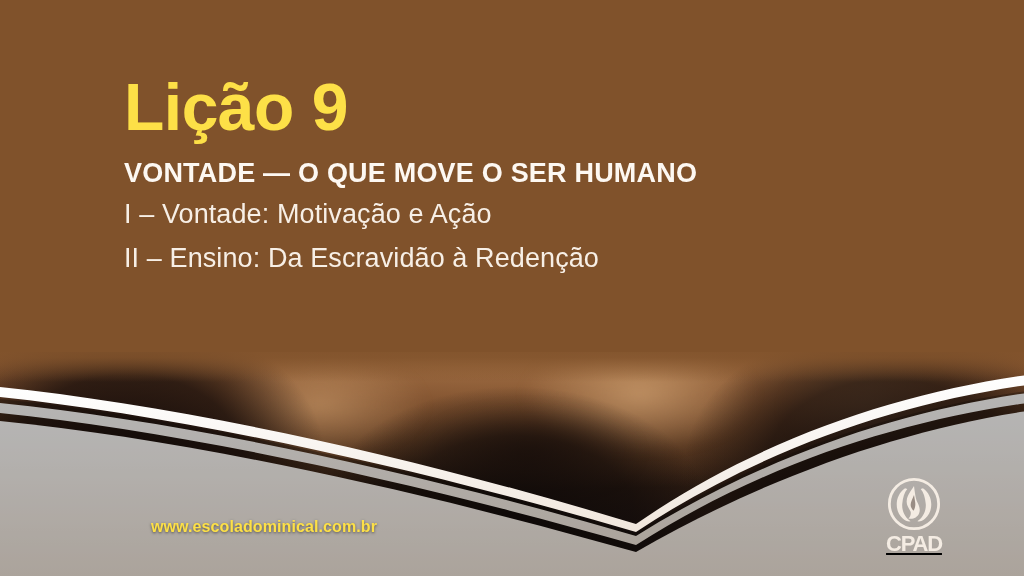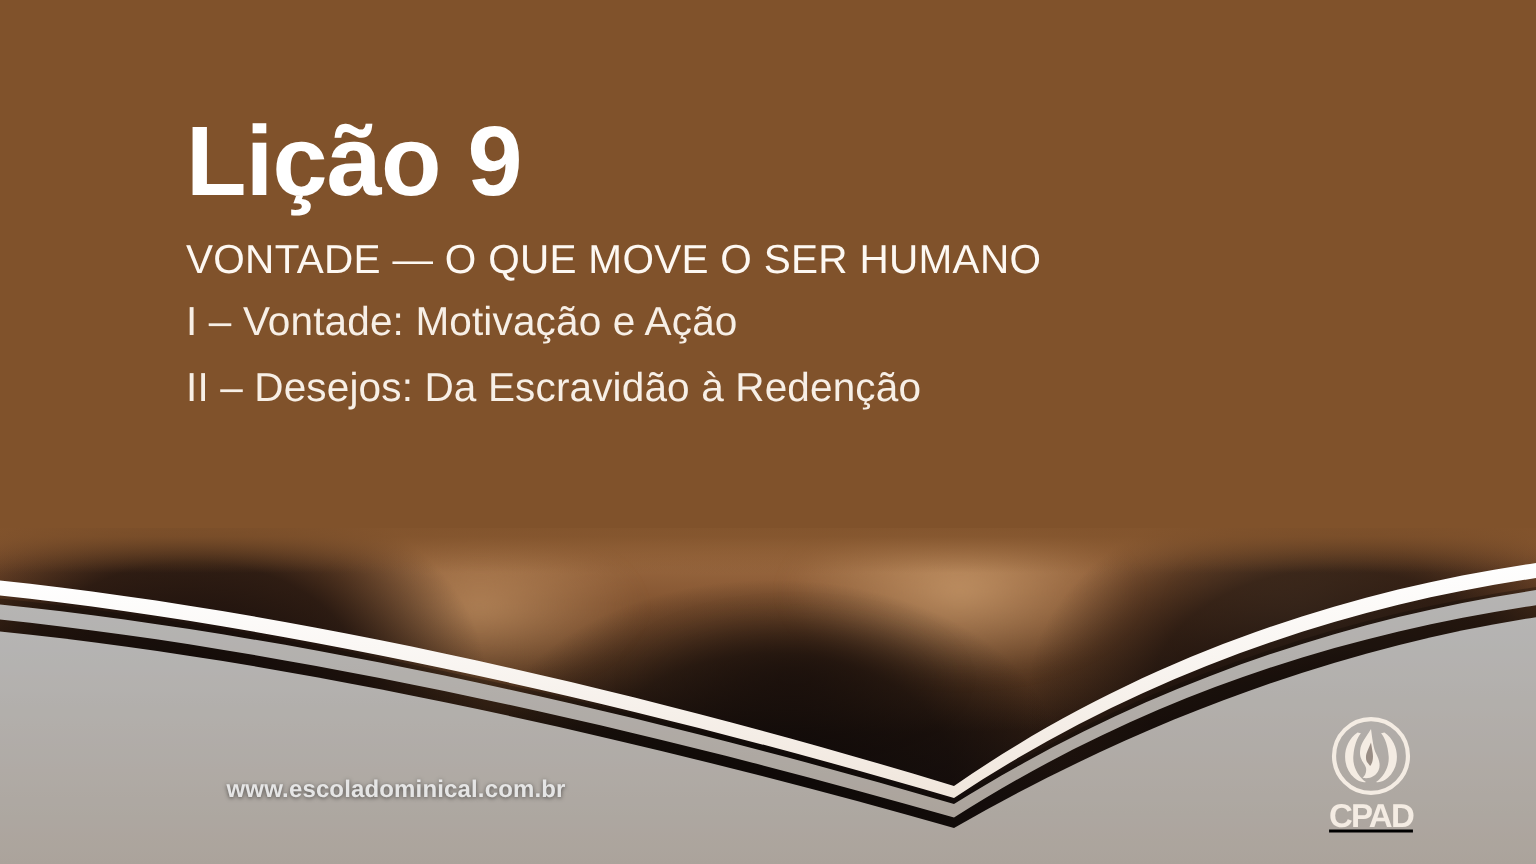--- a/index.html
+++ b/index.html
@@ -130,30 +130,30 @@
   .content {
     position: absolute;
     left: 124px;
     top: 74px;
     width: 860px;
   }
 
   .lesson-title {
     font-size: 66px;
     font-weight: bold;
-    color: #ffffff;
+    color: #fde047;
     line-height: 1.02;
     letter-spacing: -0.5px;
     margin: 0;
   }
 
   .lesson-subtitle {
     margin: 16px 0 0 0;
     font-size: 27px;
-    font-weight: normal;
+    font-weight: bold;
     color: #fdf8f2;
     letter-spacing: 0.2px;
     line-height: 1.2;
   }
 
   .outline {
     margin: 2px 0 0 0;
     padding: 0;
     list-style: none;
   }
@@ -166,21 +166,21 @@
     white-space: nowrap;
   }
 
   
   .site-url {
     position: absolute;
     left: 139px;
     top: 518px;
     font-size: 16px;
     font-weight: bold;
-    color: #e5e5e5;
+    color: #fde047;
     letter-spacing: 0.1px;
     text-shadow: 0 1px 3px rgba(0,0,0,0.55);
     padding-left: 12px;
   }
 
   .cpad-logo {
     position: absolute;
     left: 866px;
     top: 476px;
     width: 96px;
@@ -243,21 +243,21 @@
     <path d="M 1034 410 C 906 428, 768 476, 636 552 L 636 576 L 1034 576 Z" fill="url(#pgwhite)"></path>
 
     <path d="M -10 398 C 170 416, 400 464, 636 534 C 762 452, 902 408, 1034 390 L 1034 576 L -10 576 Z" fill="rgba(14,9,8,0.30)"></path>
   </svg>
 
   <div class="content">
     <h1 class="lesson-title">Lição 9</h1>
     <h2 class="lesson-subtitle">VONTADE — O QUE MOVE O SER HUMANO</h2>
     <ul class="outline">
       <li>I – Vontade: Motivação e Ação</li>
-      <li>II – Desejos: Da Escravidão à Redenção</li>
+      <li>II – Ensino: Da Escravidão à Redenção</li>
     </ul>
   </div>
 
   <div class="site-url">www.escoladominical.com.br</div>
 
   <div class="cpad-logo">
     <svg class="cpad-mark" viewBox="0 0 100 100" aria-hidden="true">
       <circle cx="50" cy="50" r="44" fill="none" stroke="#f4ece3" stroke-width="5"></circle>
 
       <path d="M34 22 C 16 34, 14 62, 30 76 C 34 80, 40 82, 44 81 C 34 74, 28 62, 29 50 C 30 38, 33 29, 38 23 Z" fill="#f4ece3"></path>

